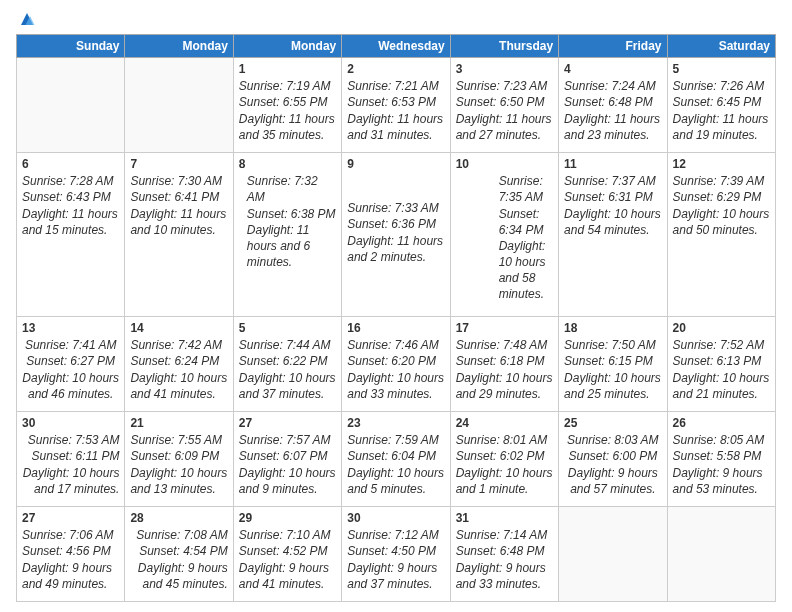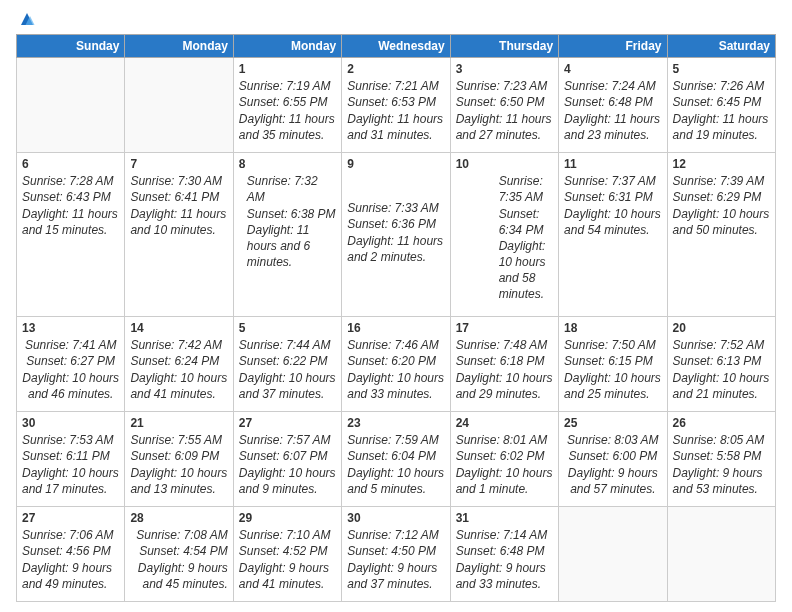--- a/index.html
+++ b/index.html
@@ -248,21 +248,21 @@
           <td>
             <span class="day-num">20</span>
             <div class="cell-text" style="white-space: pre-line;">Sunrise: 7:52 AM
 Sunset: 6:13 PM
 Daylight: 10 hours and 21 minutes.</div>
           </td>
         </tr>
         <tr>
           <td>
             <span class="day-num">30</span>
-            <div class="cell-text" style="white-space: pre-line;">Sunrise: 7:53 AM
+            <div class="cell-text" style="white-space: pre-line; text-align: right;">Sunrise: 7:53 AM
 Sunset: 6:11 PM
 Daylight: 10 hours and 17 minutes.</div>
           </td>
           <td>
             <span class="day-num">21</span>
             <div class="cell-text" style="white-space: pre-line;">Sunrise: 7:55 AM
 Sunset: 6:09 PM
 Daylight: 10 hours and 13 minutes.</div>
           </td>
           <td>

